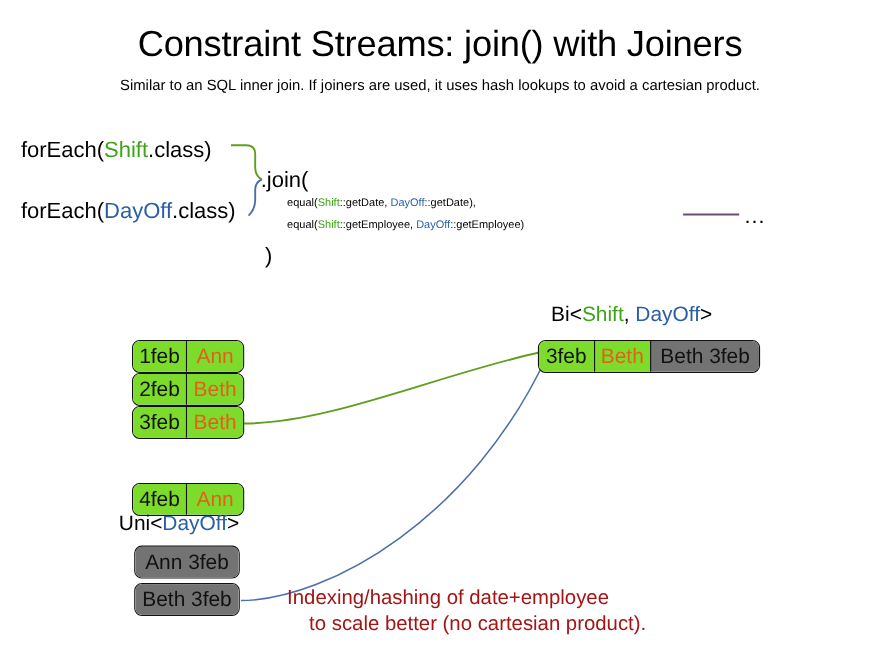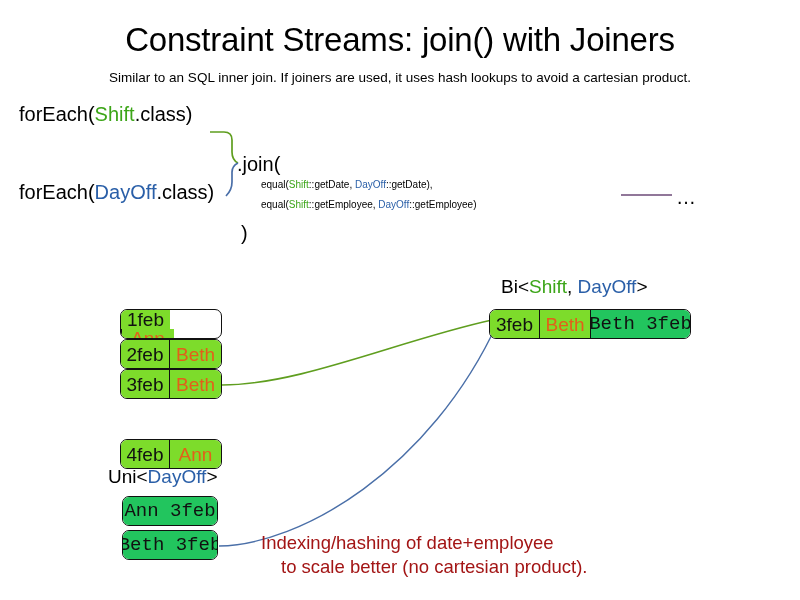--- a/index.html
+++ b/index.html
@@ -98,21 +98,21 @@
     align-items: center;
     justify-content: center;
     font-size: 19px;
     white-space: nowrap;
     line-height: 1;
   }
   .cell + .cell {
     border-left: 1.6px solid #111111;
   }
   .cell.green  { background: #7ddc2b; }
-  .cell.blue   { background: #22c55e; font-family: Liberation Mono, monospace; }
+  .cell.blue   { background: #737373; }
   .txt-dark    { color: #111111; }
   .txt-orange  { color: #e2601a; }
 
   
   .note {
     position: absolute;
     font-size: 18.5px;
     line-height: 1.28;
     color: #a31515;
     white-space: nowrap;
@@ -132,21 +132,21 @@
     <line x1="621" y1="195" x2="672" y2="195" stroke="#6d4a77" stroke-width="1.7"></line>
 
     <path d="M 222 385 C 300 385 400 340 492 320" fill="none" stroke="#5f9e1f" stroke-width="1.7"></path>
 
     <path d="M 219 546 C 300 545 430 470 498 322" fill="none" stroke="#4a6fa8" stroke-width="1.4"></path>
   </svg>
 
   <div class="title">Constraint Streams: join() with Joiners</div>
   <div class="subtitle">Similar to an SQL inner join. If joiners are used, it uses hash lookups to avoid a cartesian product.</div>
 
-  <div class="code-line" style="left:19px; top:103px;">
+  <div class="code-line" style="left:19px; top:126px;">
     <span>forEach(</span><span class="kw-shift">Shift</span><span>.class)</span>
   </div>
 
   <div class="code-line" style="left:19px; top:181px;">
     <span>forEach(</span><span class="kw-dayoff">DayOff</span><span>.class)</span>
   </div>
 
   <div class="code-line" style="left:237px; top:153px;">.join(</div>
 
   <div class="code-small" style="left:261px; top:179px;">
@@ -155,21 +155,21 @@
 
   <div class="code-small" style="left:261px; top:199px;">
     <span>equal(</span><span class="kw-shift">Shift</span><span>::getEmployee, </span><span class="kw-dayoff">DayOff</span><span>::getEmployee)</span>
   </div>
 
   <div class="code-line" style="left:241px; top:222px;">)</div>
 
   <div class="ellipsis" style="left:676px; top:186px;">…</div>
 
 
-  <div class="box" style="left:120px; top:309px; width:102px; height:30px;flex-direction:column;">
+  <div class="box" style="left:120px; top:309px; width:102px; height:30px;">
     <div class="cell green txt-dark" style="width:49px;">1feb</div>
     <div class="cell green txt-orange" style="width:53px;">Ann</div>
   </div>
 
   <div class="box" style="left:120px; top:339px; width:102px; height:30px;">
     <div class="cell green txt-dark" style="width:49px;">2feb</div>
     <div class="cell green txt-orange" style="width:53px;">Beth</div>
   </div>
 
   <div class="box" style="left:120px; top:369px; width:102px; height:30px;">

